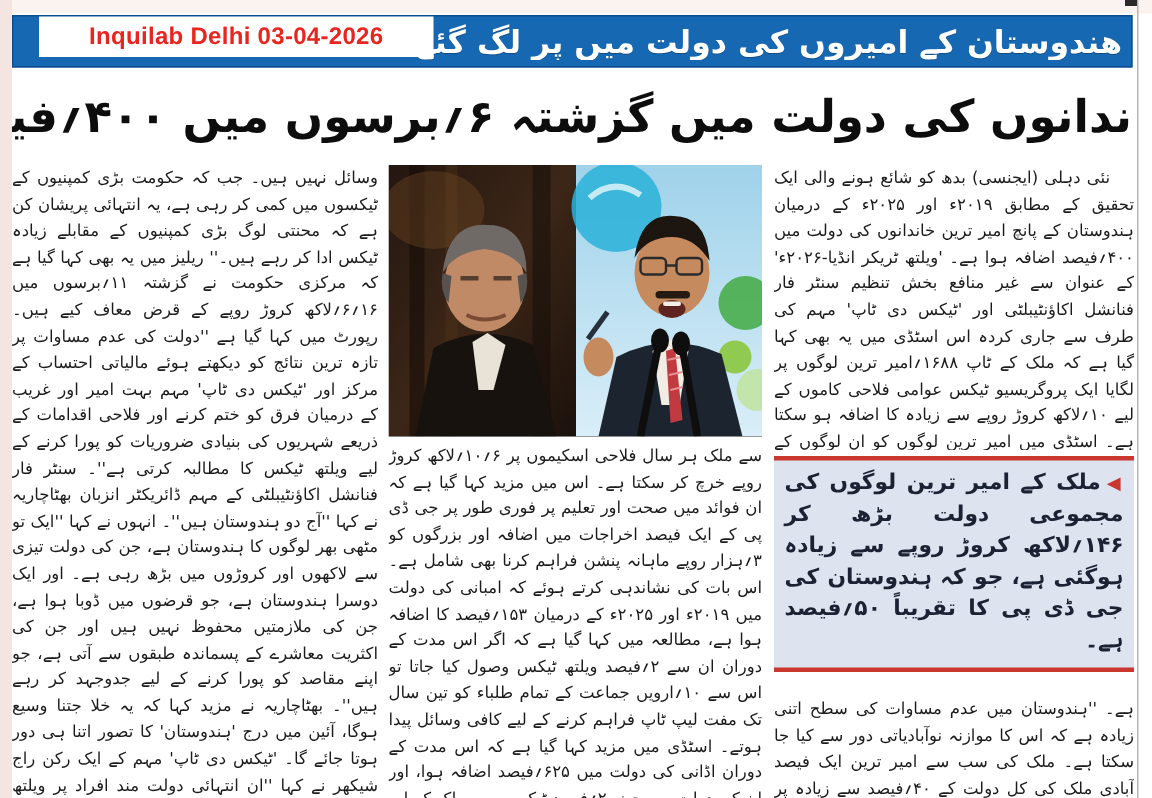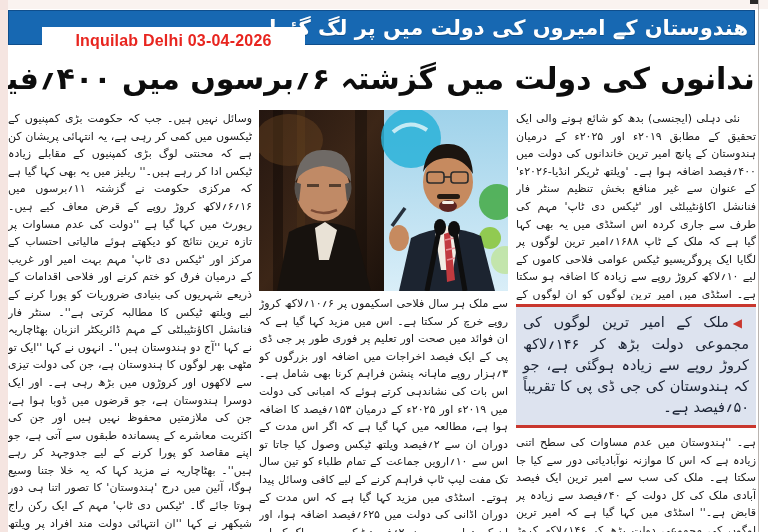--- a/index.html
+++ b/index.html
@@ -19,22 +19,22 @@
     position:absolute; left:8px; top:10px; width:747px; height:35px;
     background:#1768b2; border:1px solid #0f4e8c;
     display:flex; align-items:center; direction:rtl;
   }
   .kicker {
     flex:1; color:#ffffff; font-weight:bold; font-size:21px;
     padding-right:6px; white-space:nowrap; overflow:hidden;
     text-shadow:0 1px 0 rgba(0,0,0,.25); direction:rtl; text-align:right;
   }
   .masthead-box {
-    position:absolute; left:17px; top:16px; width:263px; height:27px;
-    background:#ffffff; display:flex; align-items:center; justify-content:center;margin-left:16px;
+    position:absolute; left:17px; top:0; width:263px; height:27px;
+    background:#ffffff; display:flex; align-items:center; justify-content:center;
   }
   .masthead-text {
     color:#e8251f; font-weight:bold; font-size:16px; direction:ltr;
     font-family:"Liberation Sans",sans-serif; letter-spacing:.2px;
   }
 
   
   .headline {
     position:absolute; left:8px; top:48px; width:748px; height:60px;
     display:flex; align-items:center; justify-content:center;
@@ -51,24 +51,24 @@
   .body-text {
     font-size:11px; line-height:17.6px; text-align:justify; direction:rtl;
     color:#1b1b1b;
   }
   .indent-first { text-indent:16px; }
   .clip-top { height:190px; overflow:hidden; }
   .clip-rest { overflow:hidden; }
 
   
   .pull-quote {
-    margin:4px 0 6px 0; background:#dde3ef;
+    margin:4px 0 16px 0; background:#dde3ef;
     border-top:3px solid #c9372e; border-bottom:3px solid #c9372e;
     padding:5px 7px 7px 7px;
-    font-size:14.5px; line-height:21px; font-weight:normal; color:#1a2233;
+    font-size:14.5px; line-height:21px; font-weight:bold; color:#1a2233;
     text-align:justify; direction:rtl;
   }
   .quote-marker { color:#c9372e; font-size:12px; padding-left:4px; }
 
   
   .photo-wrap { width:249px; height:181px; margin-bottom:4px; overflow:hidden; background:#222; }
   .photo-wrap svg { display:block; }
 </style>
 </head>
 <body>

